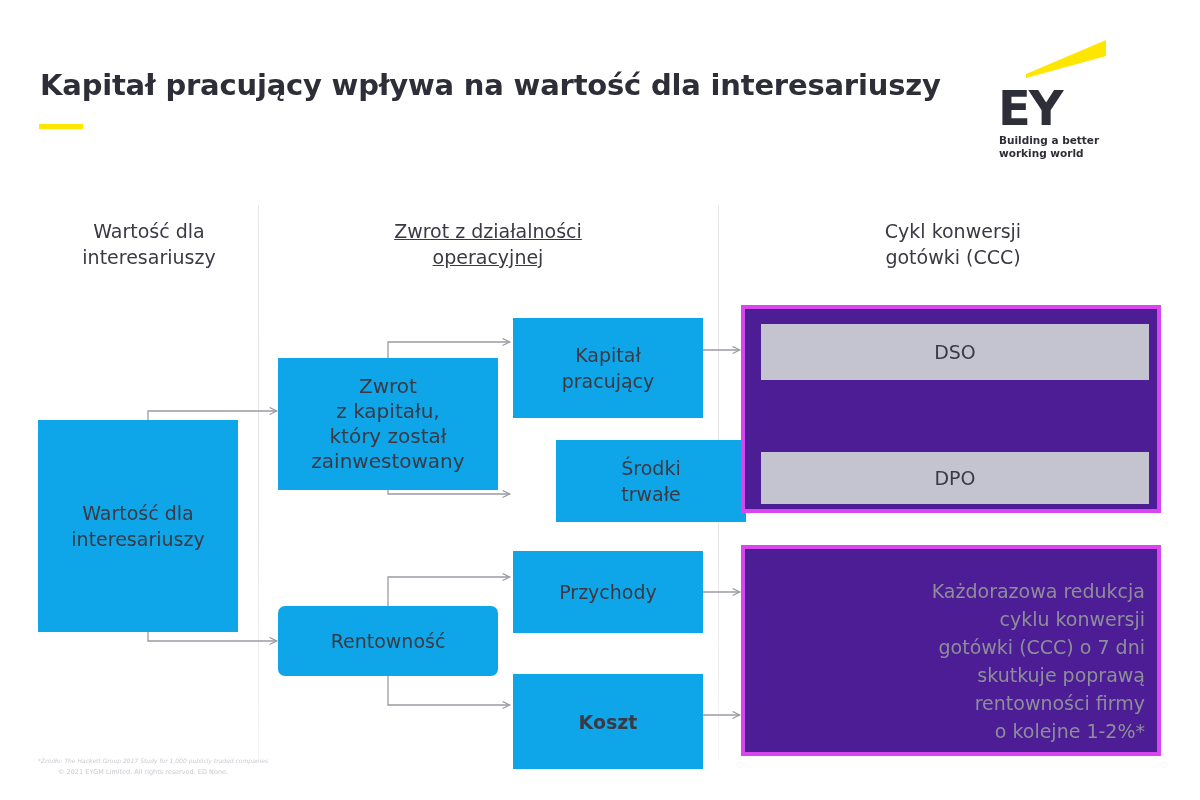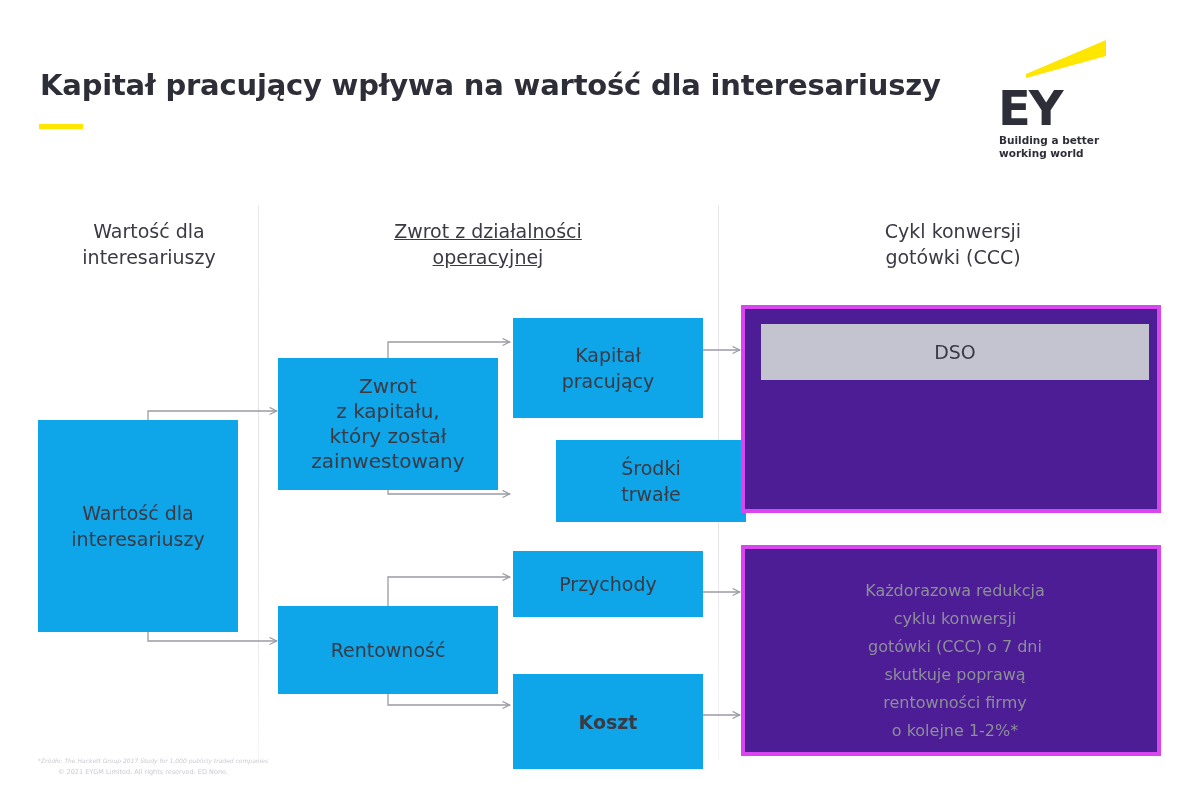--- a/index.html
+++ b/index.html
@@ -109,22 +109,22 @@
     position: absolute;
     background: #c3c4cf;
     display: flex;
     align-items: center;
     justify-content: center;
     color: #3a3a44;
     font-size: 19px;
   }
   .panel-text {
     position: absolute;
-    text-align: center;
-    font-size: 16px;
+    text-align: right;
+    font-size: 19px;
     line-height: 28px;
     color: #8e8e99;
     white-space: pre-line;
   }
 
   
   svg.wires {
     position: absolute;
     left: 0; top: 0;
     width: 1200px; height: 800px;
@@ -199,35 +199,38 @@
 </svg>
 
 <div class="node" style="left: 38px; top: 420px; width: 200px; height: 212px; white-space: pre-line;">Wartość dla
 interesariuszy</div>
 
 <div class="node small" style="left: 278px; top: 358px; width: 220px; height: 132px; white-space: pre-line;">Zwrot
 z kapitału,
 który został
 zainwestowany</div>
 
-<div class="node" style="left:278px; top:606px; width:220px; height:88px;">Rentowność</div>
+<div class="node" style="left:278px; top:606px; width:220px; height:70px;border-radius:7px;">Rentowność</div>
 
 <div class="node" style="left: 513px; top: 318px; width: 190px; height: 100px; white-space: pre-line;">Kapitał
 pracujący</div>
 
 <div class="node" style="left: 513px; top: 440px; width: 190px; height: 82px; white-space: pre-line; margin-left: 43px;">Środki
 trwałe</div>
 
-<div class="node" style="left:513px; top:551px; width:190px; height:66px;">Przychody</div>
+<div class="node" style="left:513px; top:551px; width:190px; height:82px;">Przychody</div>
 
 <div class="node" style="left:513px; top:674px; width:190px; height:95px;font-weight:bold;">Koszt</div>
 
 <div class="panel" style="left:741px; top:305px; width:420px; height:208px;">
   <div class="metric-bar" style="left:16px; top:15px; width:388px; height:56px;">
     <span>DSO</span>
+  </div>
+  <div class="metric-bar" style="left:16px; top:143px; width:388px; height:52px;">
+    <span>DPO</span>
   </div>
 </div>
 
 <div class="panel" style="left:741px; top:545px; width:420px; height:211px;">
   <div class="panel-text" style="left: 20px; top: 28px; width: 380px; white-space: pre-line;">Każdorazowa redukcja
 cyklu konwersji
 gotówki (CCC) o 7 dni
 skutkuje poprawą
 rentowności firmy
 o kolejne 1-2%*</div>

